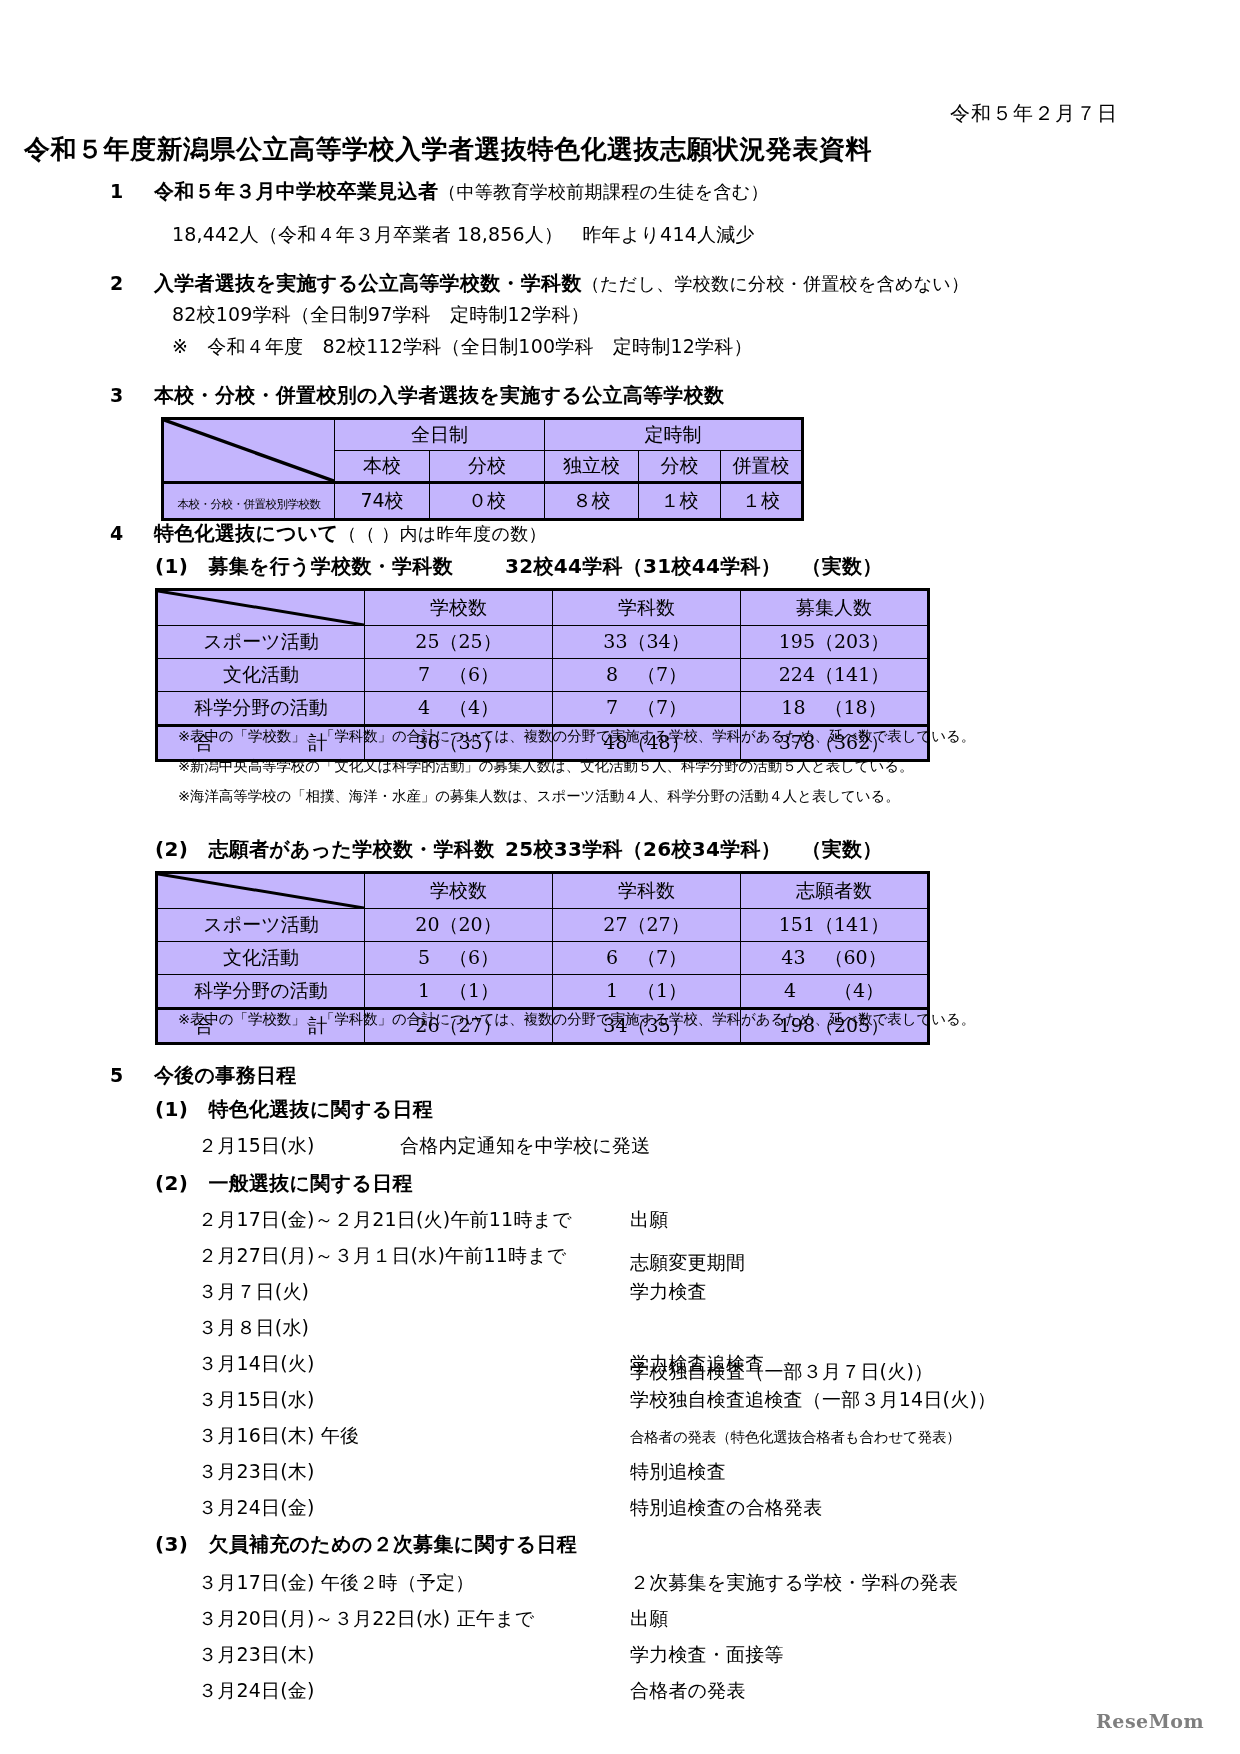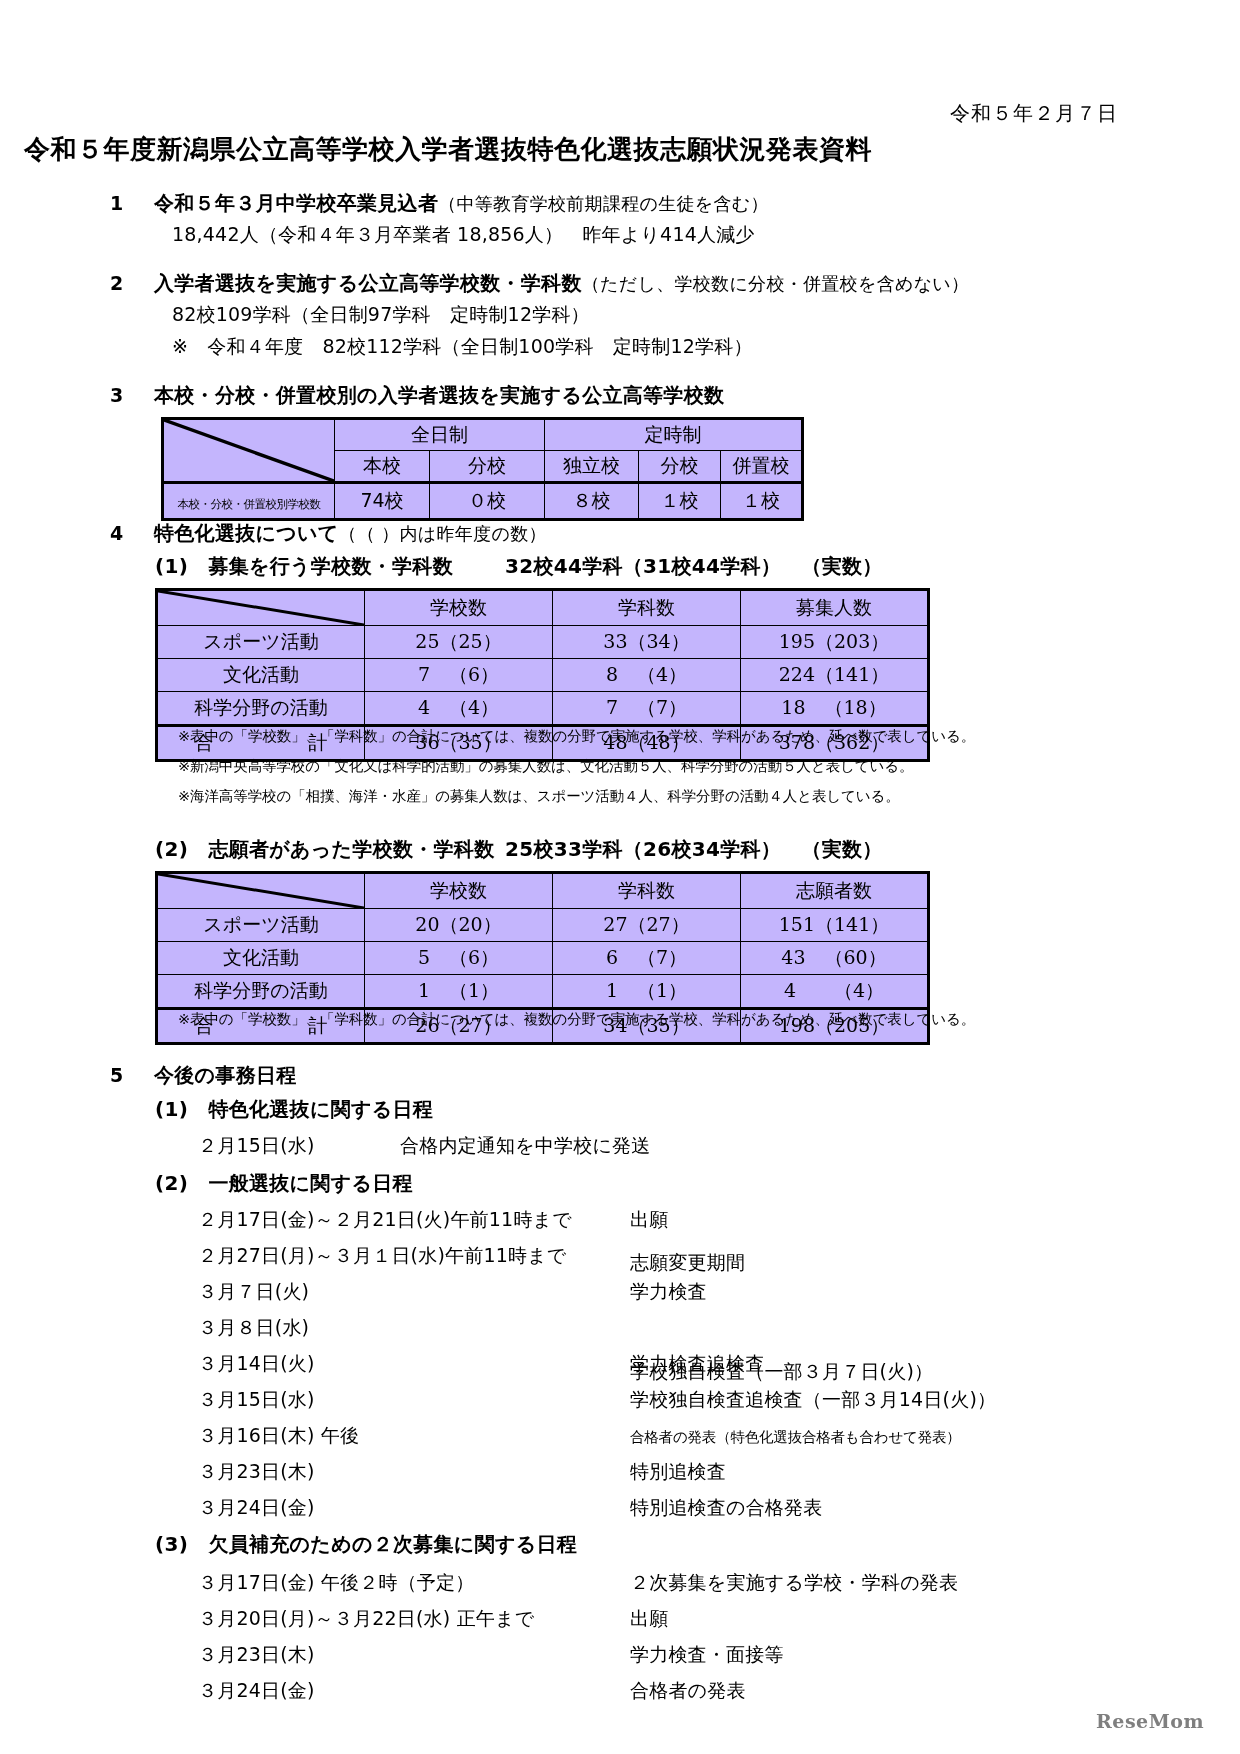--- a/index.html
+++ b/index.html
@@ -161,21 +161,21 @@
   }
 </style>
 </head>
 <body>
 
 <div class="page">
 
   <div class="doc-date">令和５年２月７日</div>
   <div class="doc-title">令和５年度新潟県公立高等学校入学者選抜特色化選抜志願状況発表資料</div>
 
-  <div class="sec" style="left:110px; top:190px;">
+  <div class="sec" style="left:110px; top:178px;">
     <span class="sec-num">1</span><span class="sec-head">令和５年３月中学校卒業見込者</span><span class="sec-head-sub">（中等教育学校前期課程の生徒を含む）</span>
   </div>
   <div class="body-line" style="left:172px; top:222px;">18,442人（令和４年３月卒業者 18,856人）　昨年より414人減少</div>
 
   <div class="sec" style="left:110px; top:270px;">
     <span class="sec-num">2</span><span class="sec-head">入学者選抜を実施する公立高等学校数・学科数</span><span class="sec-head-sub">（ただし、学校数に分校・併置校を含めない）</span>
   </div>
   <div class="body-line" style="left:172px; top:302px;">82校109学科（全日制97学科　定時制12学科）</div>
   <div class="body-line" style="left:172px; top:334px;">※　令和４年度　82校112学科（全日制100学科　定時制12学科）</div>
 
@@ -249,21 +249,21 @@
       </tr>
       <tr>
         <td class="thick-left row-label" style="height:32px;">スポーツ活動</td>
         <td class="num-cell">25（25）</td>
         <td class="num-cell">33（34）</td>
         <td class="num-cell thick-right">195（203）</td>
       </tr>
       <tr>
         <td class="thick-left row-label" style="height:32px;">文化活動</td>
         <td class="num-cell">7　（6）</td>
-        <td class="num-cell">8　（4）</td>
+        <td class="num-cell">8　（7）</td>
         <td class="num-cell thick-right">224（141）</td>
       </tr>
       <tr>
         <td class="thick-left thick-bot row-label" style="height:32px;">科学分野の活動</td>
         <td class="num-cell thick-bot">4　（4）</td>
         <td class="num-cell thick-bot">7　（7）</td>
         <td class="num-cell thick-bot thick-right">18　（18）</td>
       </tr>
       <tr>
         <td class="thick-left thick-bot row-label" style="height:32px;">合　　　　　計</td>

